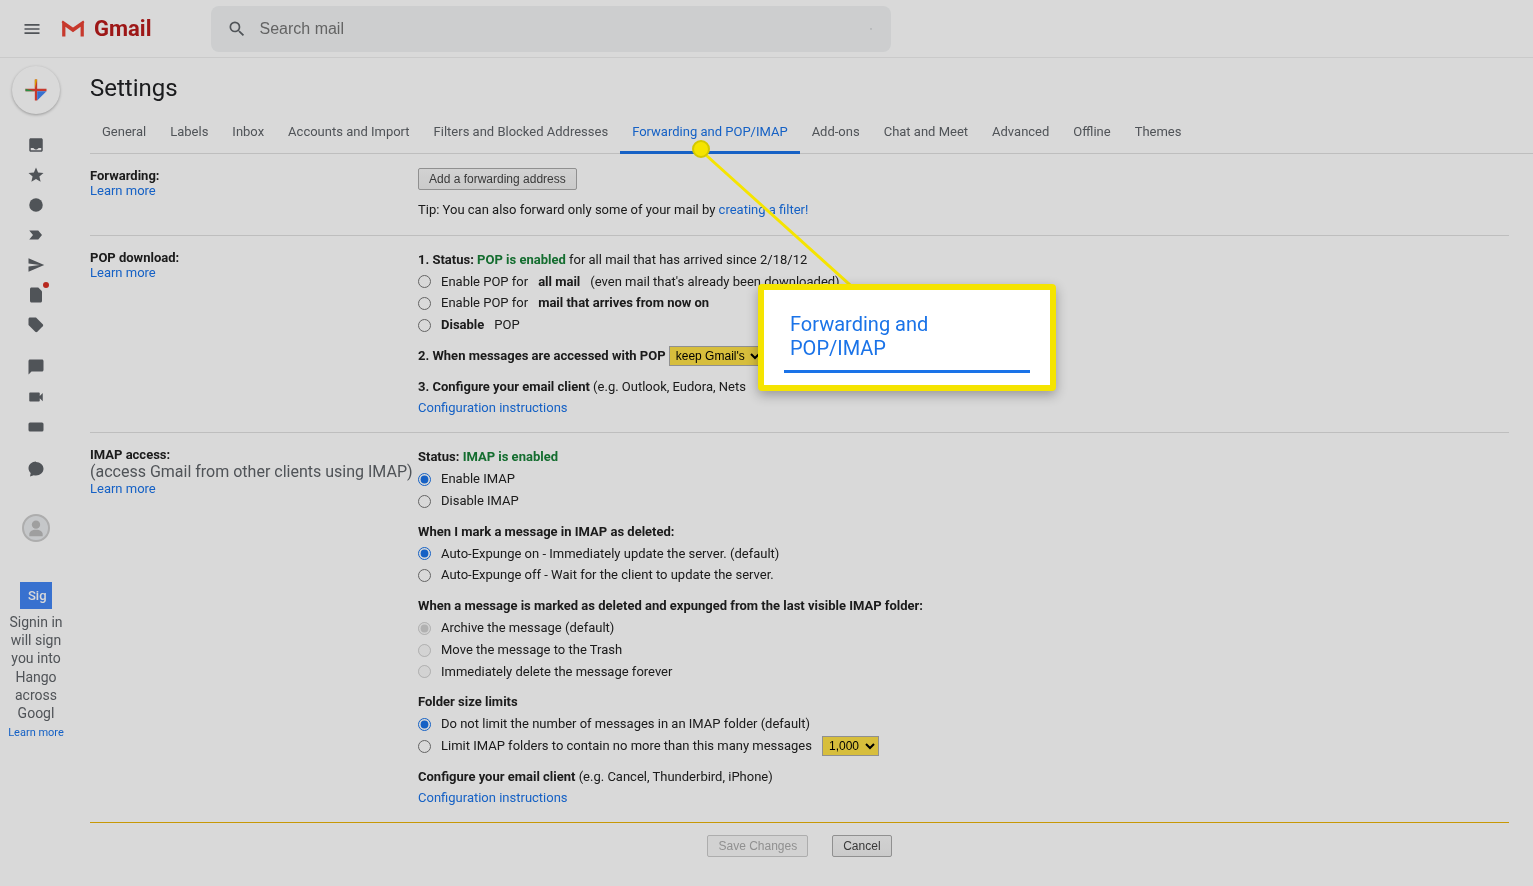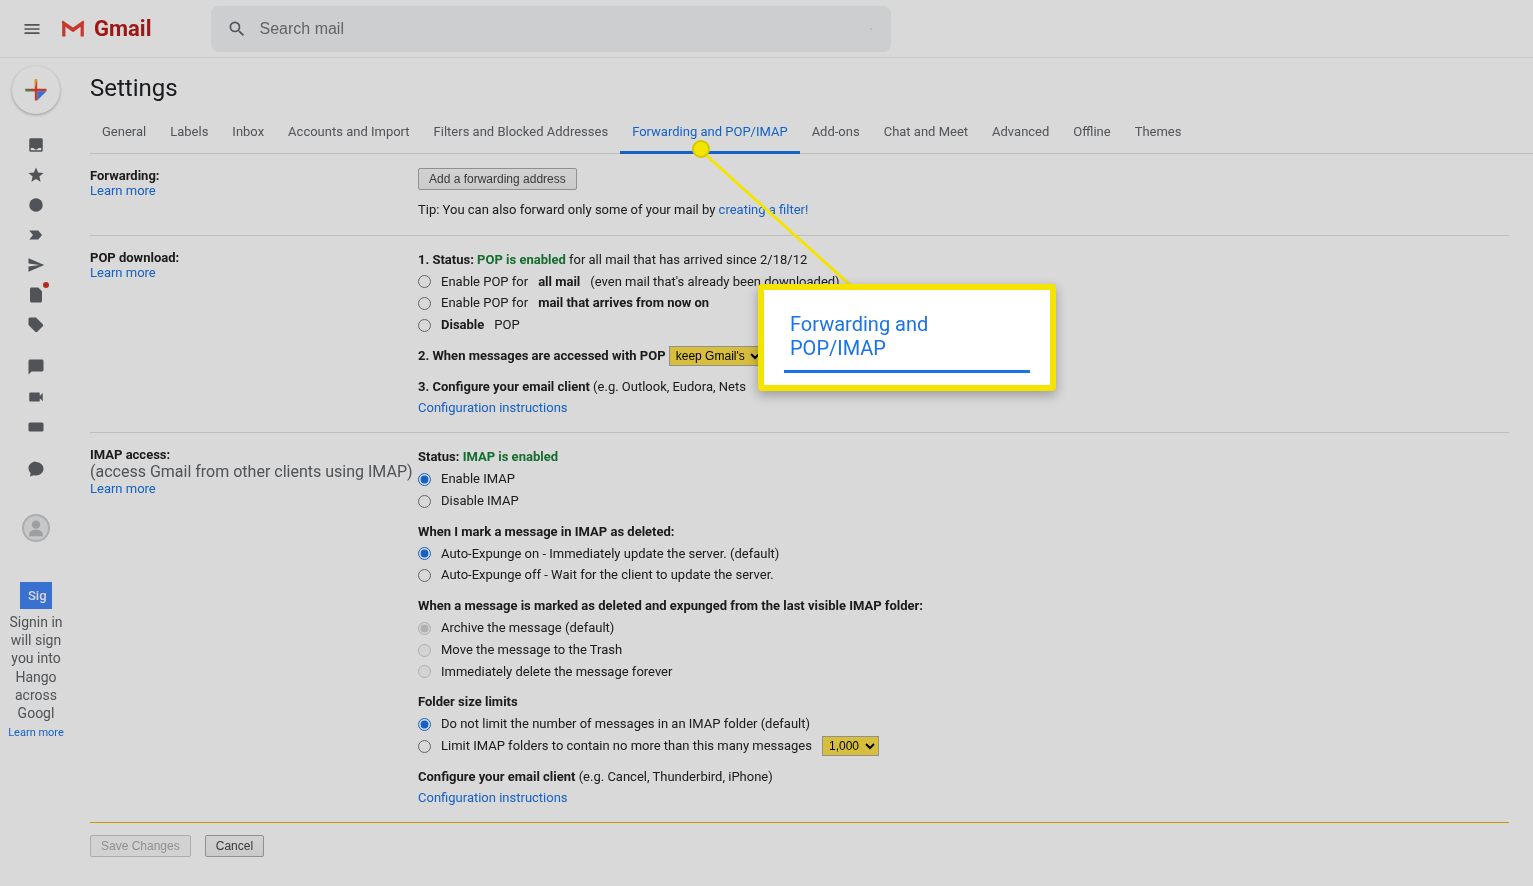--- a/index.html
+++ b/index.html
@@ -35,21 +35,21 @@
     .sec-label .label-sub { color: #5f6368; font-size: 16px; }
     .sec-content { flex: 1; font-size: 13px; color: #222; line-height: 1.6; }
     .link { color: #1a73e8; text-decoration: none; cursor: pointer; }
     .btn-old { background: linear-gradient(#f7f7f7,#eee); border: 1px solid #aaa; padding: 3px 10px; font-size: 12px; cursor: pointer; border-radius: 2px; color: #444; }
     .bold { font-weight: 700; }
     .green { color: #188038; font-weight: 700; }
     .radio-row { display: flex; align-items: center; gap: 10px; margin: 1px 0; }
     .radio-row input { accent-color: #1a73e8; }
     .select-old { border: 1px solid #aaa; font-size: 12px; padding: 1px 2px; background: #fde047; }
     .para { margin-top: 10px; }
-    .footer-btns { display: flex; justify-content: flex-start; gap: 14px; padding: 12px 0 20px; }
+    .footer-btns { display: flex; justify-content: center; gap: 24px; padding: 12px 0 20px; }
     .btn-disabled { border: 1px solid #ccc; color: #aaa; background: #f7f7f7; padding: 3px 10px; font-size: 12px; border-radius: 2px; }
     .callout { position: absolute; z-index: 200; background: #fff; border: 6px solid #f5e400; border-radius: 4px; box-shadow: 0 4px 12px rgba(0,0,0,0.3); padding: 22px 20px 12px 20px; }
     .callout-tab { color: #1a73e8; font-size: 20px; padding: 0 6px 10px 6px; border-bottom: 3px solid #1a73e8; display: inline-block; }
     .callout-line { position: absolute; z-index: 190; height: 3px; background: #f5e400; transform-origin: left center; }
     .callout-dot { position: absolute; z-index: 195; width: 18px; height: 18px; background: #f5e400; border-radius: 50%; border: 2px solid #d4c800; }
   </style>
 </head>
 <body>
 
 <div class="dimmer"></div>

